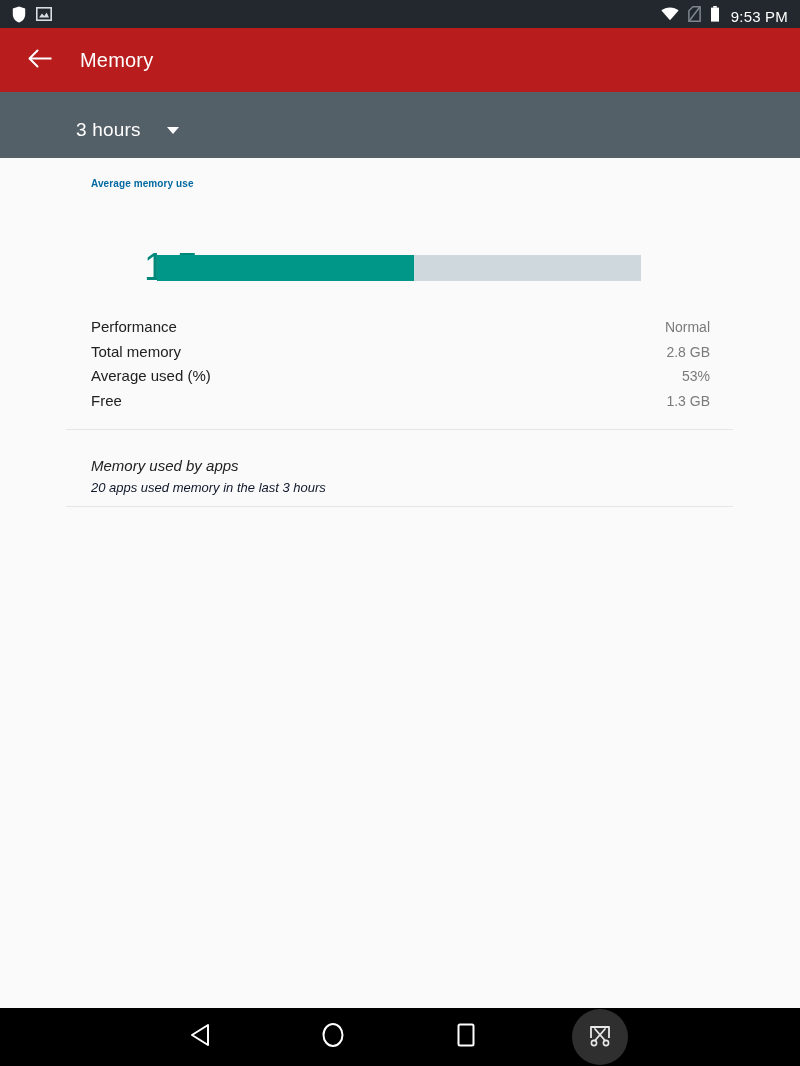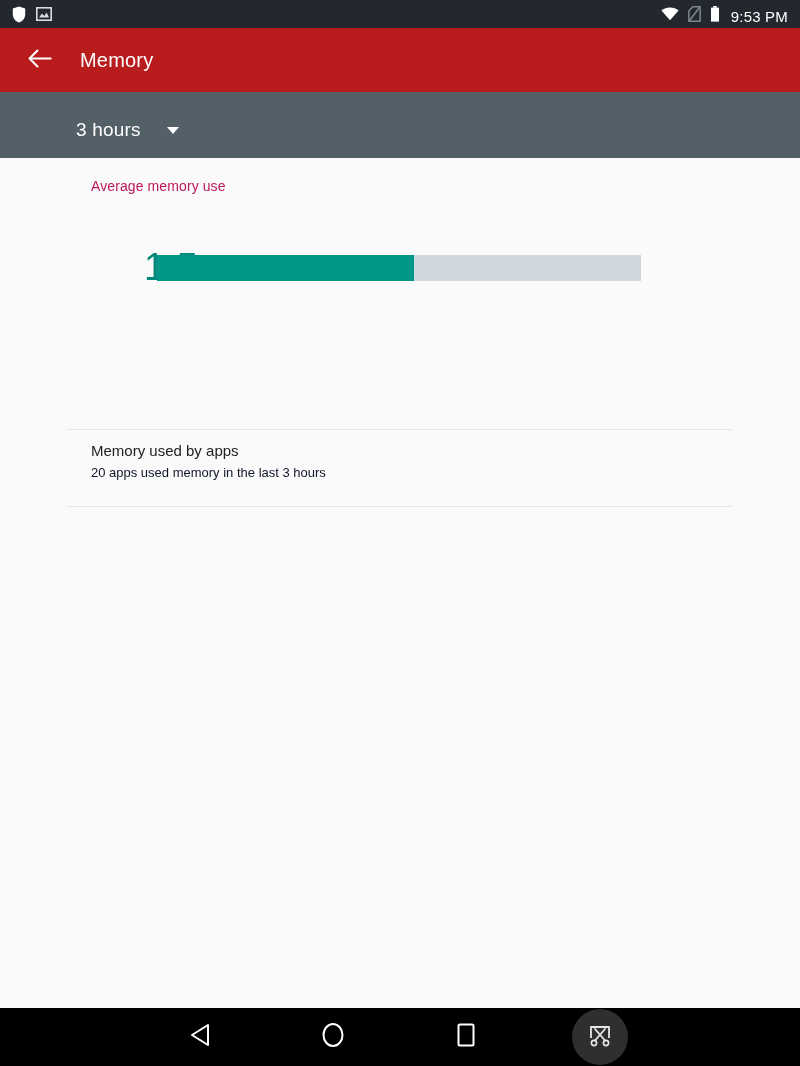--- a/index.html
+++ b/index.html
@@ -52,21 +52,21 @@
     border-left:6px solid transparent;
     border-right:6px solid transparent;
     border-top:7px solid #ffffff;
   }
 
   
   .content { position:absolute; top:158px; left:0; width:800px; height:850px; background:#fafafa; }
 
   .avg-label {
     position:absolute; left:91px; top:20px;
-    color:#be185d; font-size:14px; font-weight:normal; letter-spacing:.1px;
+    color:#0369a1; font-size:10px; font-weight:bold; letter-spacing:.1px;
   }
   .avg-value {
     position:absolute; left:144px; top:46px;
     color:#00897b; display:flex; align-items:baseline; gap:21px;margin-top:44px;
   }
   .avg-number { font-size:38px; font-weight:400; line-height:1; letter-spacing:.5px; }
   .avg-unit { font-size:18px; font-weight:400; letter-spacing:.3px; }
 
   .bar-track {
     position:absolute; left:157px; top:97px;
@@ -84,21 +84,21 @@
   .stat-label { color:#212121; font-size:15px; }
   .stat-value { color:#7a7a7a; font-size:14px; }
 
   .divider {
     position:absolute; left:66px; width:667px; height:1px; background:#e4e6e8;
   }
   .div-1 { top:271px; }
   .div-2 { top:348px; }
 
   .apps-section {
-    position:absolute; left:91px; top:284px; cursor:pointer;
+    position:absolute; left:91px; top:299px; cursor:pointer;font-style:italic;
   }
   .apps-title { color:#212121; font-size:15px; margin-bottom:6px; }
   .apps-sub { color:#0f172a; font-size:13px; }
 
   
   .nav-bar {
     position:absolute; bottom:0; left:0; width:800px; height:58px;
     background:#000000; display:flex; align-items:center;
   }
   .nav-btn {
@@ -183,20 +183,38 @@
 
     <div class="avg-value">
       <span class="avg-number">1.5</span>
       <span class="avg-unit">GB</span>
     </div>
 
     <div class="bar-track">
       <div class="bar-fill" id="bar-fill" style="width: 53%;"></div>
     </div>
 
+    <div class="stats">
+      <div class="stat-row">
+        <span class="stat-label">Performance</span>
+        <span class="stat-value">Normal</span>
+      </div>
+      <div class="stat-row">
+        <span class="stat-label">Total memory</span>
+        <span class="stat-value">2.8 GB</span>
+      </div>
+      <div class="stat-row">
+        <span class="stat-label">Average used (%)</span>
+        <span class="stat-value">53%</span>
+      </div>
+      <div class="stat-row">
+        <span class="stat-label">Free</span>
+        <span class="stat-value">1.3 GB</span>
+      </div>
+    </div>
 
     <div class="divider div-1"></div>
 
     <div class="apps-section">
       <div class="apps-title">Memory used by apps</div>
       <div class="apps-sub">20 apps used memory in the last 3 hours</div>
     </div>
 
     <div class="divider div-2"></div>
   </div>

